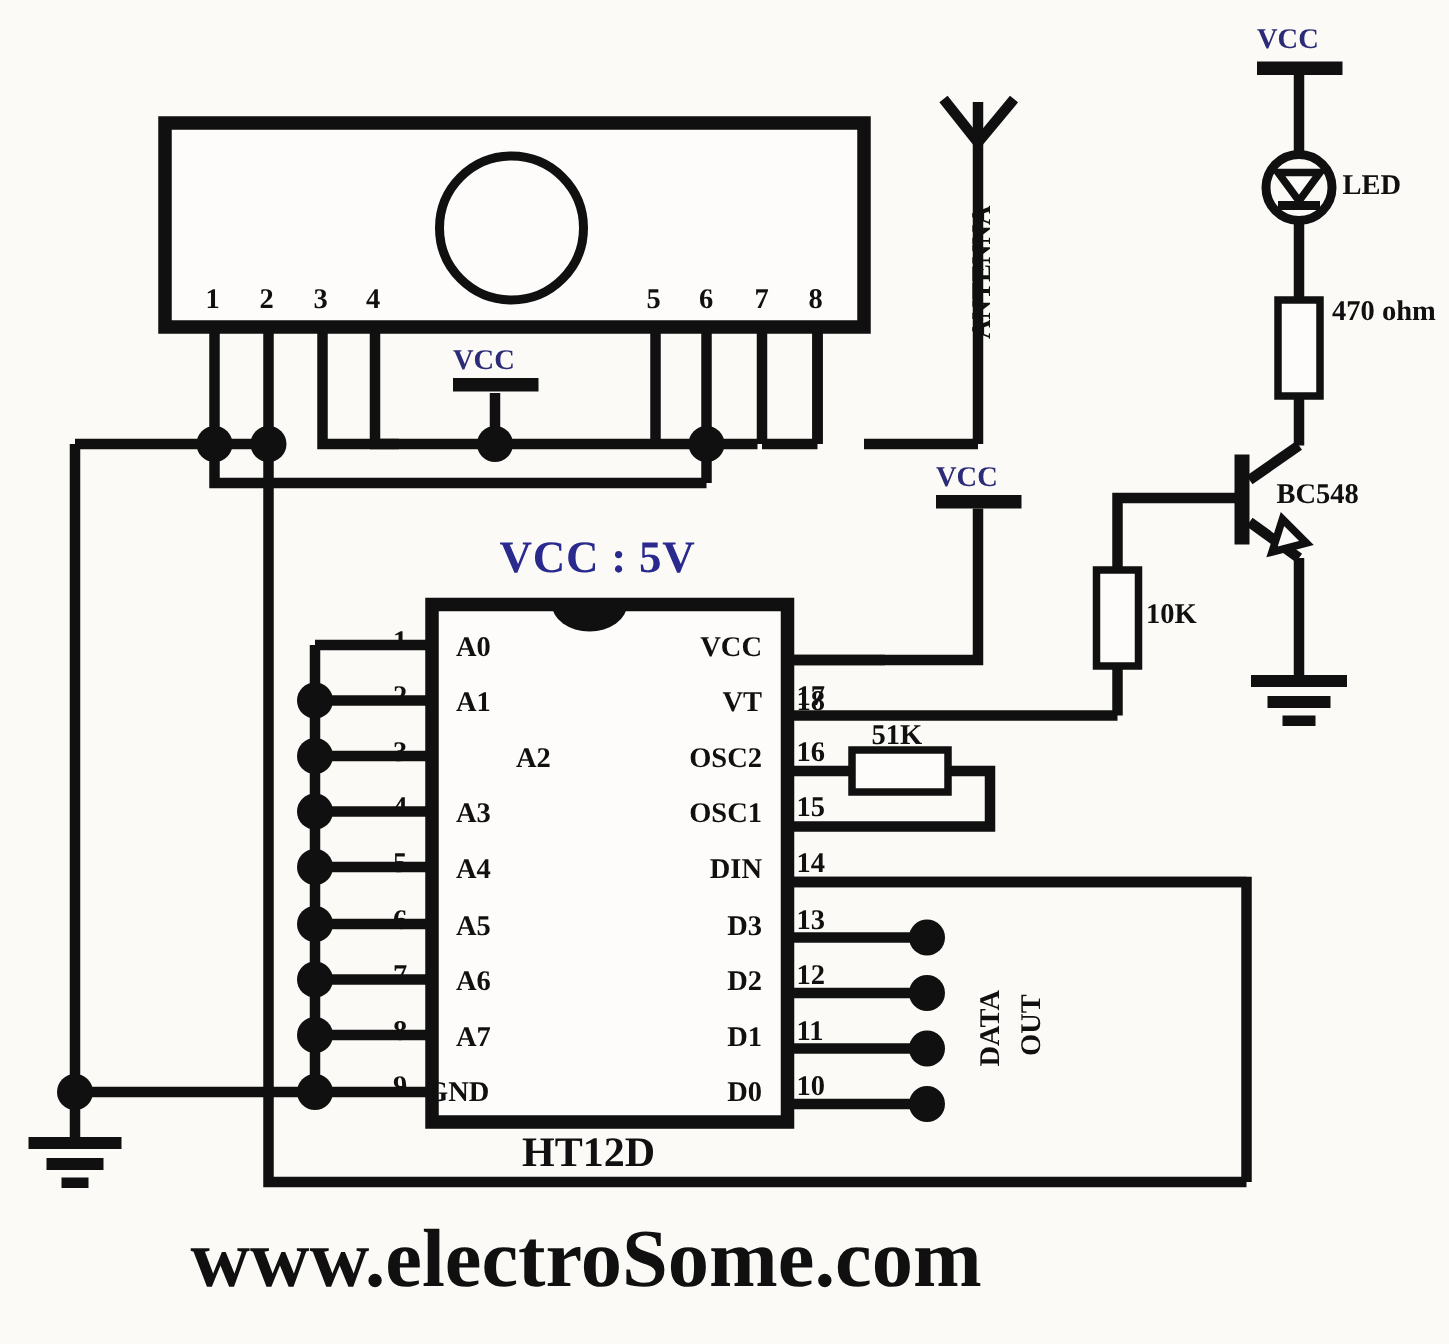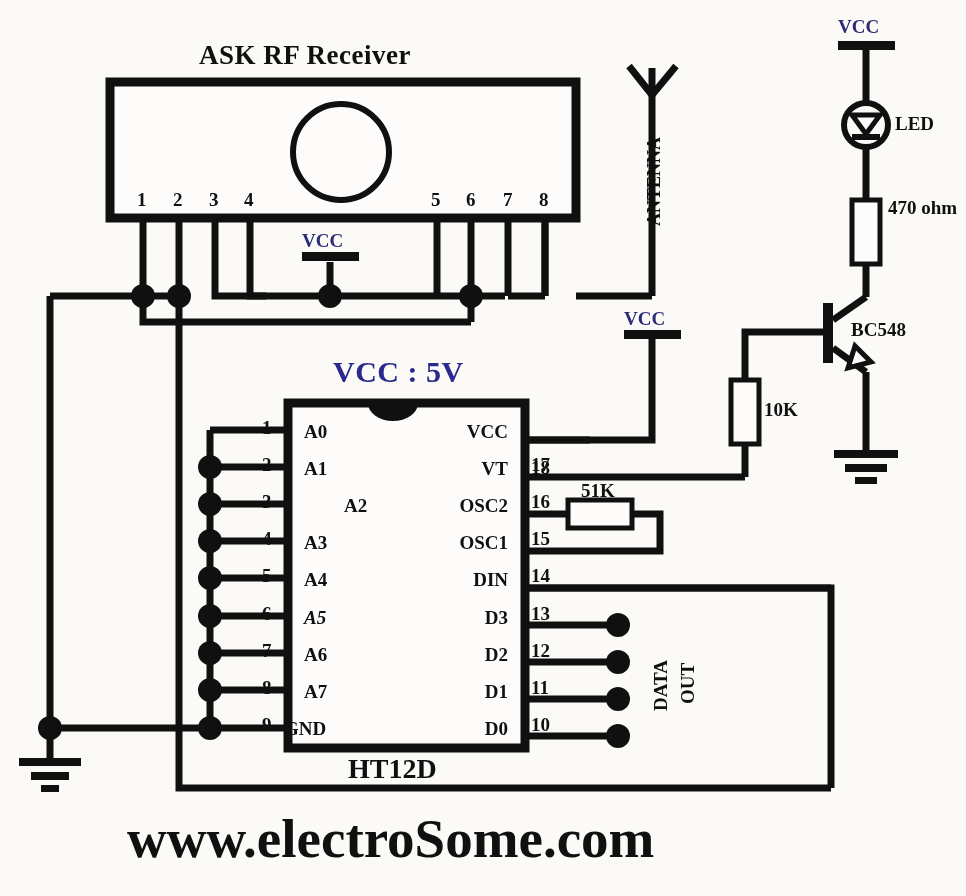--- a/index.html
+++ b/index.html
@@ -227,21 +227,20 @@
       <rect class="res" x="852" y="200" width="28" height="64"></rect>
       <path class="w" d="M866 264 L866 297"></path>
     </g>
 
     <g>
       <rect x="831" y="588" width="0" height="0" fill="none"></rect>
     </g>
 
   </svg>
 
-  <div class="lbl title-lbl" style="left:199px; top:42px;">ASK RF Receiver</div>
 
   <div class="lbl pinnum" style="left:137px; top:190px;">1</div>
   <div class="lbl pinnum" style="left:173px; top:190px;">2</div>
   <div class="lbl pinnum" style="left:209px; top:190px;">3</div>
   <div class="lbl pinnum" style="left:244px; top:190px;">4</div>
   <div class="lbl pinnum" style="left:431px; top:190px;">5</div>
   <div class="lbl pinnum" style="left:466px; top:190px;">6</div>
   <div class="lbl pinnum" style="left:503px; top:190px;">7</div>
   <div class="lbl pinnum" style="left:539px; top:190px;">8</div>
 
@@ -263,21 +262,21 @@
   <div class="lbl pinnum" style="left:262px; top:604px;">6</div>
   <div class="lbl pinnum" style="left:262px; top:641px;">7</div>
   <div class="lbl pinnum" style="left:262px; top:678px;">8</div>
   <div class="lbl pinnum" style="left:262px; top:715px;">9</div>
 
   <div class="lbl pinname" style="left:304px; top:422px;">A0</div>
   <div class="lbl pinname" style="left:304px; top:459px;">A1</div>
   <div class="lbl pinname" style="left:304px; top:496px;margin-left:40px;">A2</div>
   <div class="lbl pinname" style="left:304px; top:533px;">A3</div>
   <div class="lbl pinname" style="left:304px; top:570px;">A4</div>
-  <div class="lbl pinname" style="left:304px; top:608px;font-style:italic;">A5</div>
+  <div class="lbl pinname" style="left:304px; top:608px;">A5</div>
   <div class="lbl pinname" style="left:304px; top:645px;">A6</div>
   <div class="lbl pinname" style="left:304px; top:682px;">A7</div>
   <div class="lbl pinname" style="left:284px; top:719px;">GND</div>
 
   <div class="lbl pinnum" style="left:531px; top:418px;margin-top:40px;">18</div>
   <div class="lbl pinnum" style="left:531px; top:455px;">17</div>
   <div class="lbl pinnum" style="left:531px; top:492px;">16</div>
   <div class="lbl pinnum" style="left:531px; top:529px;">15</div>
   <div class="lbl pinnum" style="left:531px; top:566px;">14</div>
   <div class="lbl pinnum" style="left:531px; top:604px;">13</div>

